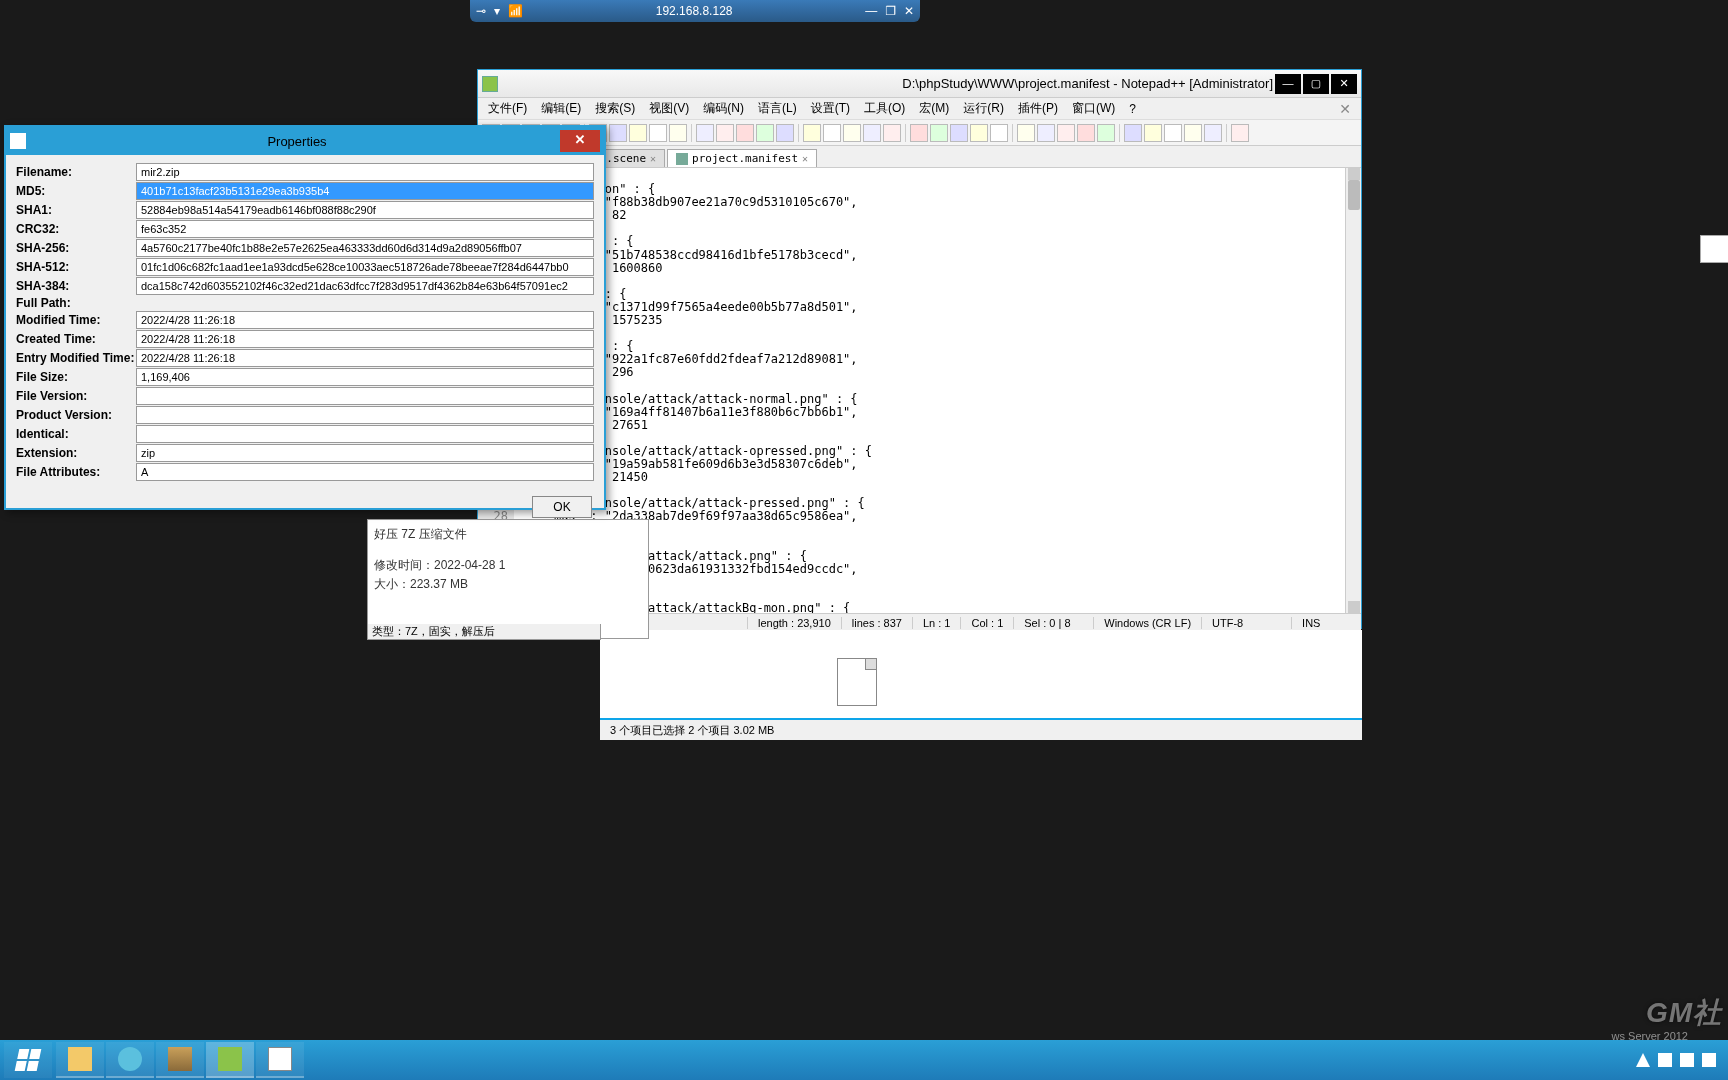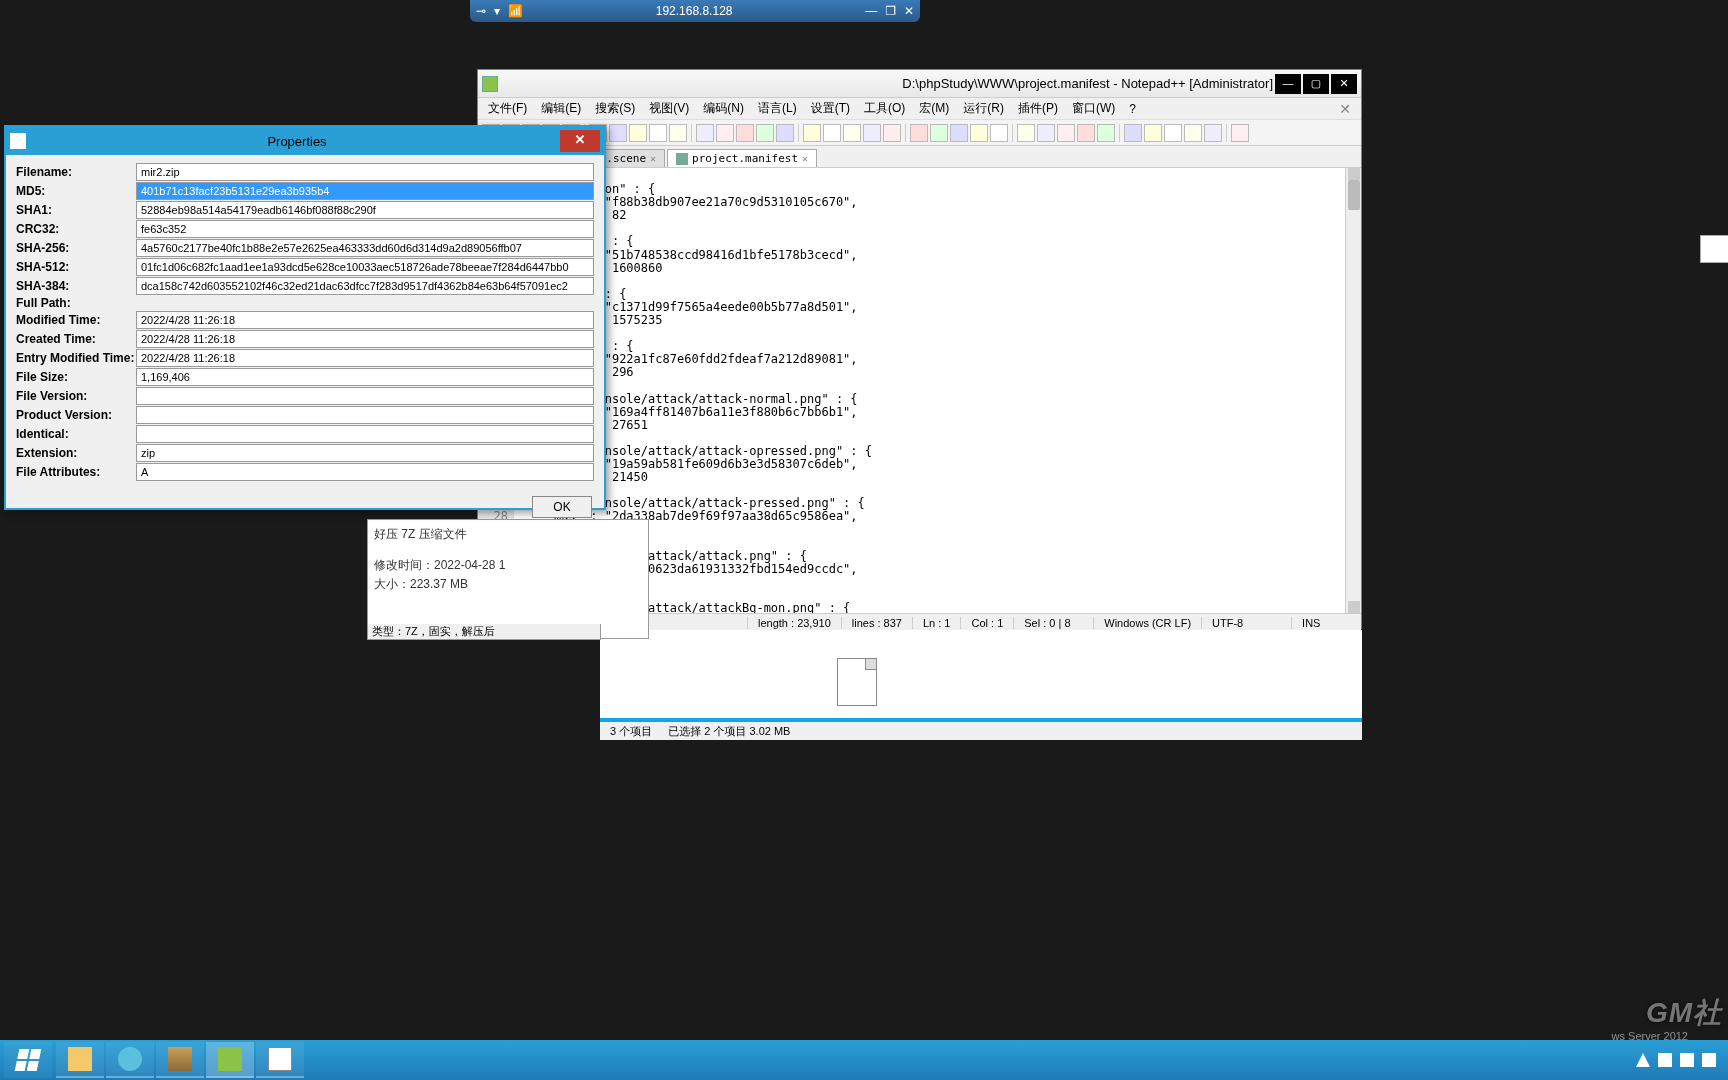--- a/index.html
+++ b/index.html
@@ -124,22 +124,22 @@
   padding: 0 4px; line-height: 15px;
 }
 
 
 .explorer-strip {
   position: absolute; top: 630px; left: 600px; width: 762px; height: 110px;
   background: #fff;
 }
 .explorer-status {
   position: absolute; bottom: 0; left: 0; right: 0; height: 22px; background: #f0f0f0;
-  border-top: 4px solid #0ea5e9; display: flex; align-items: center; padding: 0 10px;
-  font-size: 11px; gap: 16px;
+  border-top: 2px solid #0ea5e9; display: flex; align-items: center; padding: 0 10px;
+  font-size: 11px; 
 }
 .explorer-icon {
   position: absolute; bottom: 28px; right: 480px; width: 50px; height: 60px;
   display:flex; align-items:center; justify-content:center;
 }
 .explorer-icon .sheet { width: 40px; height: 48px; background: #fff; border: 1px solid #888; position: relative; }
 .explorer-icon .sheet::before { content:""; position:absolute; top:0; right:0; width:10px; height:10px; background:#ddd; border-left:1px solid #888; border-bottom:1px solid #888; }
 
 
 .right-strip {

